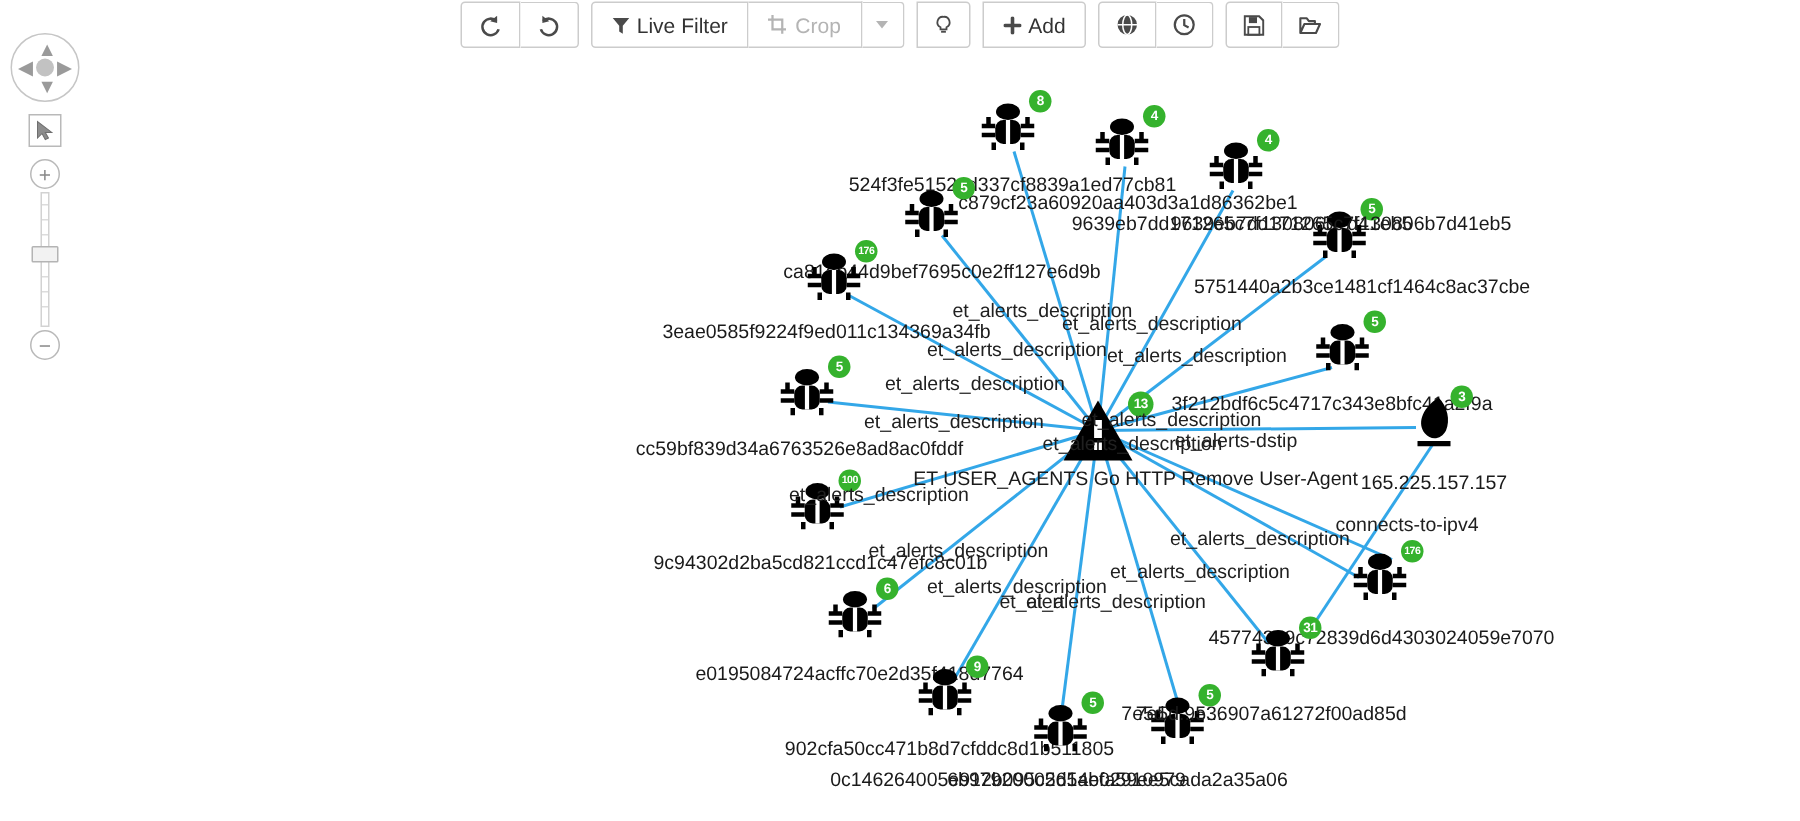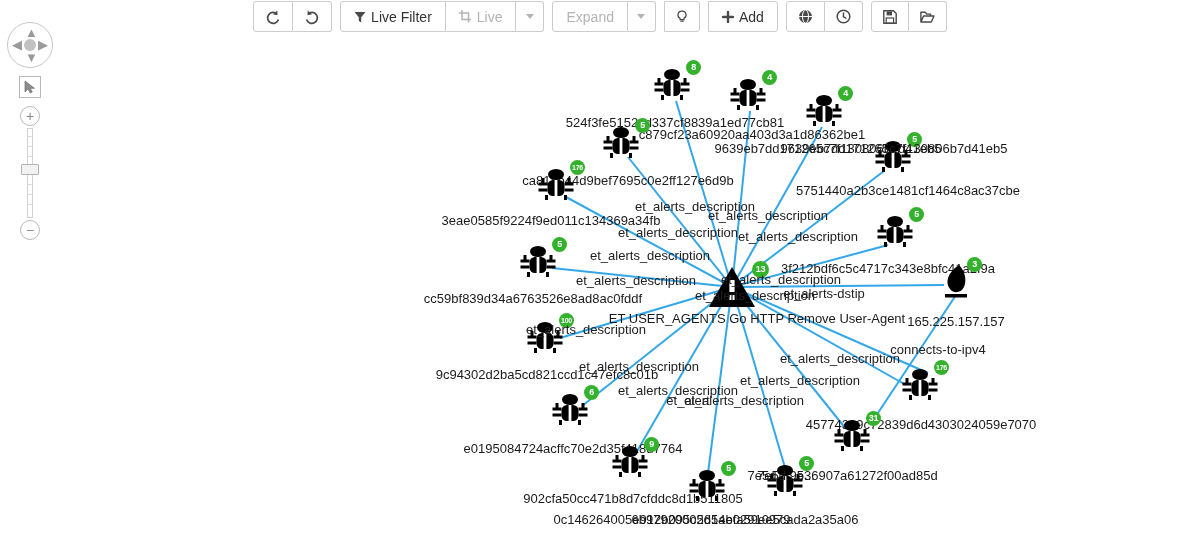--- a/index.html
+++ b/index.html
@@ -163,29 +163,21 @@
             </svg>
           </span>
           <span>Live Filter</span>
         </div>
         <div class="btn disabled">
           <span style="display: flex;">
             <svg width="13" height="13" viewBox="0 0 13 13">
               <path d="M3 0 L3 9.5 L12 9.5 M0 3 L9.5 3 L9.5 12.5" fill="none" stroke="#b4b4b4" stroke-width="1.5"></path>
             </svg>
           </span>
-          <span>Live</span>
-        </div>
-        <div class="btn caret disabled">
-          <div class="caret-tri"></div>
-        </div>
-      </div>
-      <div class="btn-group">
-        <div class="btn disabled">
-          <span>Expand</span>
+          <span>Crop</span>
         </div>
         <div class="btn caret disabled">
           <div class="caret-tri"></div>
         </div>
       </div>
       <div class="btn-group">
         <div class="btn icon-only">
           <span style="display: flex;">
             <svg width="12" height="14" viewBox="0 0 12 14">
               <path d="M6 1.2 A3.7 3.7 0 0 1 8 8.2 L8 9.6 L4 9.6 L4 8.2 A3.7 3.7 0 0 1 6 1.2 Z" fill="none" stroke="#4a4a4a" stroke-width="1.2"></path>

